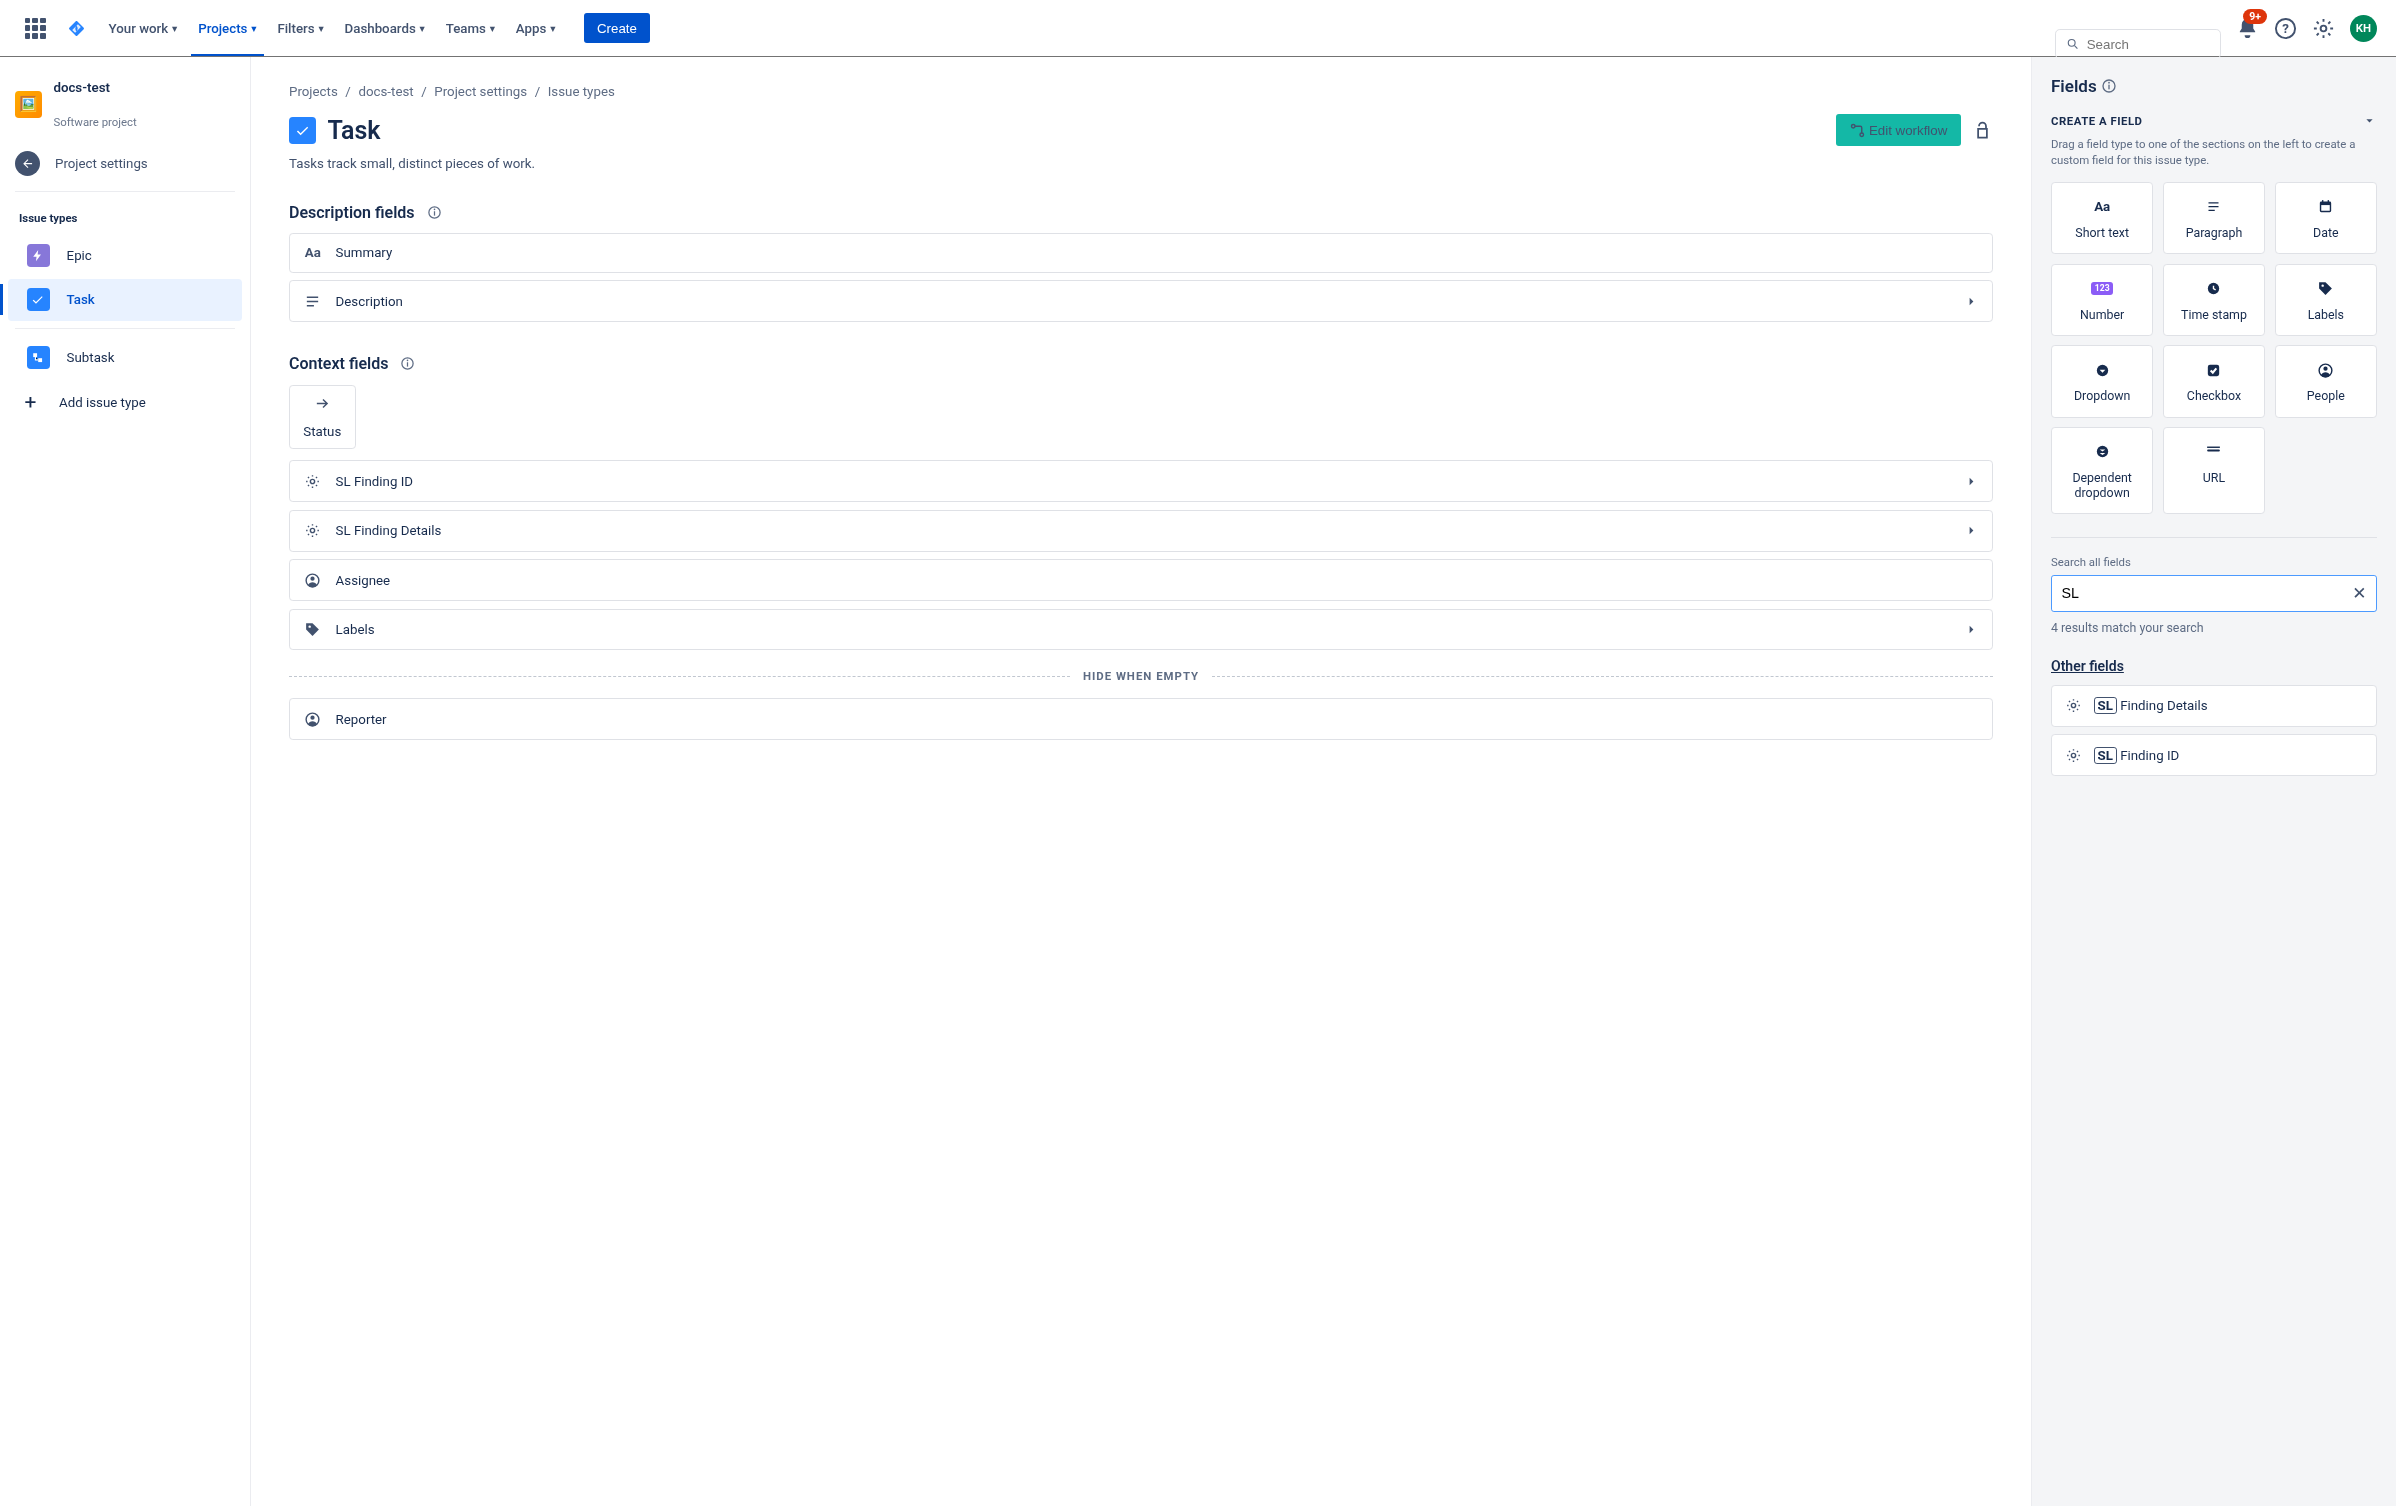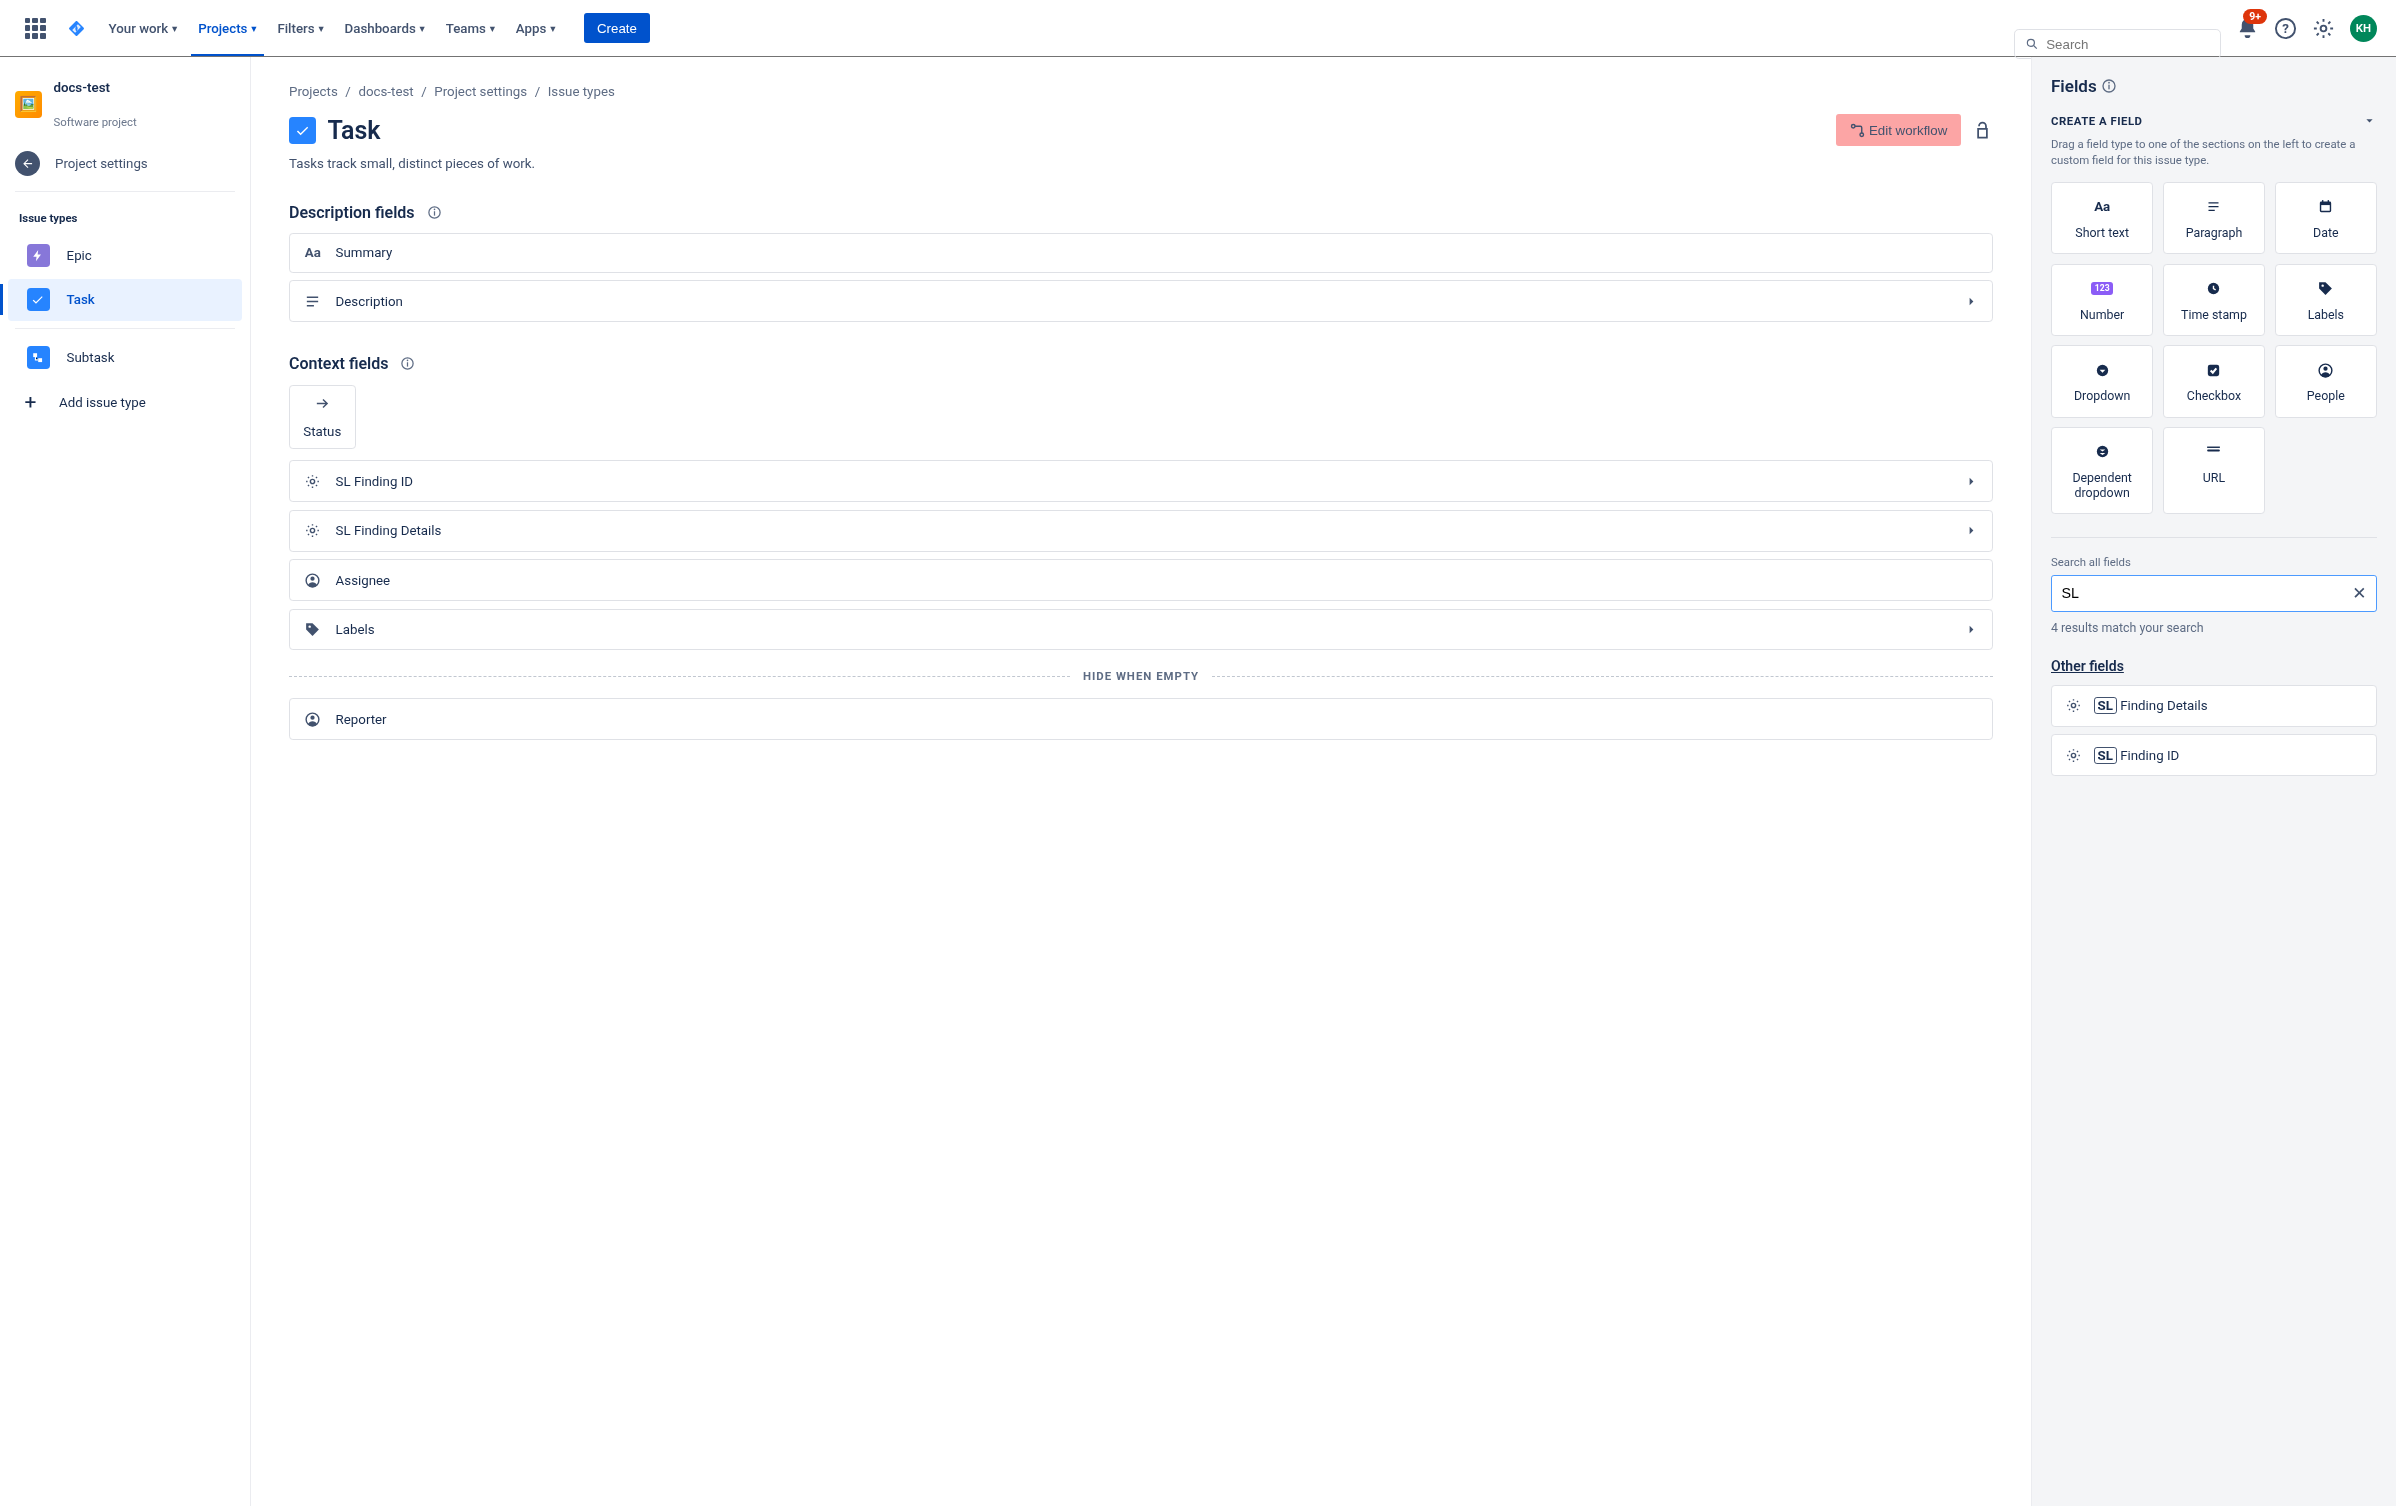--- a/index.html
+++ b/index.html
@@ -11,21 +11,21 @@
   .app-dots { width: 21px; height: 21px; display: grid; grid-template: repeat(3,1fr)/repeat(3,1fr); gap:1.9px; }
   .app-dots span { background: #42526E; border-radius: 1px; }
   .logo { margin: 0 13.3px; }
   .nav-items { display: flex; align-items: center; gap: 5.7px; }
   .nav-item { padding: 7.6px 7.6px; color: #42526E; font-weight: 500; cursor: pointer; display: flex; align-items: center; gap:3.8px; border-radius:2.9px; }
   .nav-item.active { color: #0052CC; position: relative; }
   .nav-item.active::after { content:""; position:absolute; left:0; right:0; bottom:-13.3px; height:2.9px; background:#0052CC; }
   .chev { font-size: 10.5px; color: inherit; }
   .create-btn { margin-left: 15px; background: #0052CC; color: #fff; border: none; border-radius: 2.9px; padding: 7.6px 13.3px; font-weight: 500; font-size:13.3px; cursor:pointer; }
   .nav-right { margin-left: auto; display: flex; align-items: center; gap: 15px; }
-  .search-box { display:flex; align-items:center; border:1.9px solid #DFE1E6; border-radius:4.8px; padding:5.7px 9.5px; width:207px;margin-top:32px; }
+  .search-box { display:flex; align-items:center; border:1.9px solid #DFE1E6; border-radius:4.8px; padding:5.7px 9.5px; width:166px;margin-top:32px; }
   .search-box input { border:none; outline:none; font-size:13.3px; width:100%; }
   .notif-wrap { position:relative; }
   .notif-badge { position:absolute; top:-7.6px; right:-7.6px; background:#DE350B; color:#fff; border-radius:9.5px; font-size:10.5px; font-weight:700; padding:1px 5.7px; }
   .avatar { width:27px; height:27px; border-radius:50%; background:#00875A; color:#fff; display:flex; align-items:center; justify-content:center; font-size:11.4px; font-weight:600; }
   .icon-btn { color:#42526E; cursor:pointer; display:flex; }
 
   
   .main-layout { display:flex; height: calc(100vh - 57px); }
   .sidebar { width:251px; border-right:1px solid #EBECF0; padding:15px 0; }
   .project-head { display:flex; align-items:center; gap:11.4px; padding:7.6px 15px 15px; }
@@ -49,21 +49,21 @@
   
   .content { flex:1; padding:27px 38px; overflow:auto; }
   .breadcrumb { display:flex; gap:7.6px; color:#5E6C84; font-size:13.3px; margin-bottom:15px; flex-wrap:wrap; }
   .breadcrumb .sep { color:#5E6C84; }
   .breadcrumb-item { cursor:pointer; }
   .page-header { display:flex; align-items:center; justify-content:space-between; margin-bottom:9.5px; }
   .page-title-wrap { display:flex; align-items:center; gap:11.4px; }
   .page-title-icon { width:27px; height:27px; border-radius:3.8px; background:#2684FF; display:flex; align-items:center; justify-content:center; color:#fff; }
   .page-title { font-size:25px; font-weight:600; }
   .header-actions { display:flex; align-items:center; gap:11.4px; }
-  .edit-wf { display:flex; align-items:center; gap:3px; background:#fca5a5; border:none; padding:7.6px 13.3px; border-radius:2.9px; font-size:13.3px; font-weight:500; cursor:pointer; color:#42526E; }
+  .edit-wf { display:flex; align-items:center; gap:3px; background:#14b8a6; border:none; padding:7.6px 13.3px; border-radius:2.9px; font-size:13.3px; font-weight:500; cursor:pointer; color:#42526E; }
   .page-desc { color:#42526E; font-size:13.3px; margin-bottom:32px; }
 
   .section-title { display:flex; align-items:center; gap:12px; font-size:16px; font-weight:600; margin-bottom:11.4px; }
   .field-row { border:1px solid #DFE1E6; border-radius:3.8px; padding:11.4px 13.3px; margin-bottom:7.6px; display:flex; align-items:center; gap:13.3px; cursor:pointer; background:#fff; }
   .field-row .f-icon { width:19px; display:flex; justify-content:center; color:#42526E; }
   .field-row .f-label { font-size:13.3px; color:#172B4D; flex:1; }
   .status-chip { display:inline-flex; border:1px solid #DFE1E6; border-radius:3.8px; padding:9.5px 13.3px; align-items:center; gap:11.4px; margin-bottom:11.4px; cursor:pointer;flex-direction:column; }
   .divider-label { display:flex; align-items:center; gap:13.3px; margin:19px 0 15px; }
   .divider-label .line { flex:1; border-top:1.9px dashed #C1C7D0; }
   .divider-label .txt { font-size:11.4px; font-weight:700; color:#5E6C84; letter-spacing:1px; }

